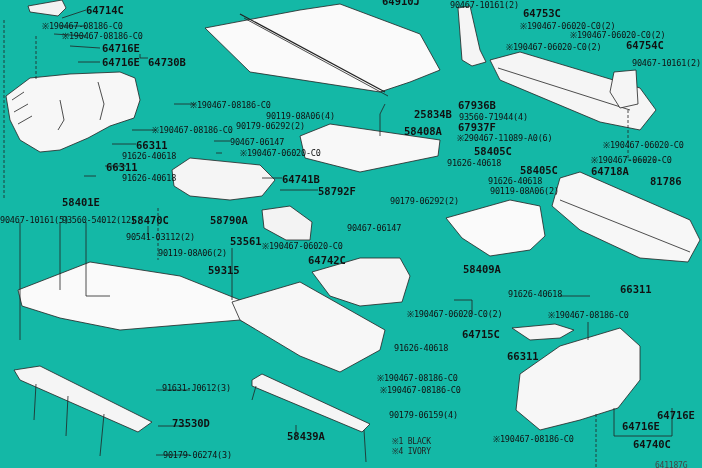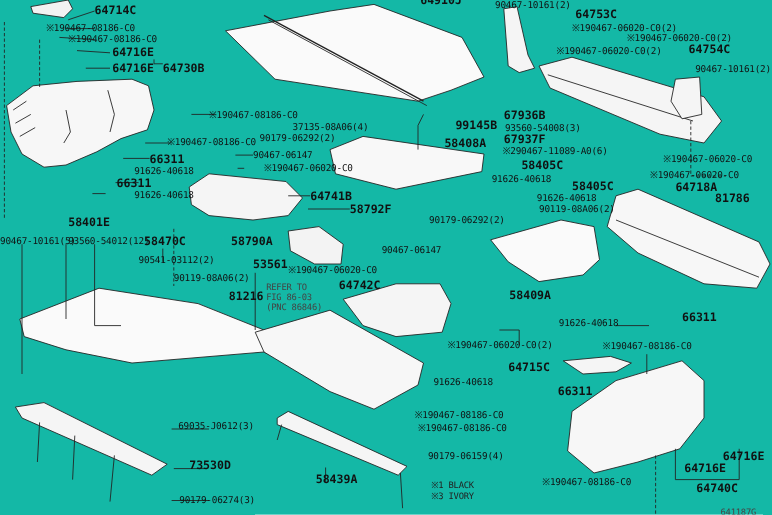--- a/index.html
+++ b/index.html
@@ -138,91 +138,86 @@
 <span class="lbl pn" style="left:102px;top:56px">64716E</span>
 <span class="lbl pn" style="left:148px;top:56px">64730B</span>
 <span class="lbl" style="left:190px;top:100px">※190467-08186-C0</span>
 <span class="lbl" style="left:152px;top:125px">※190467-08186-C0</span>
 <span class="lbl pn" style="left:136px;top:139px">66311</span>
 <span class="lbl" style="left:122px;top:151px">91626-40618</span>
 <span class="lbl pn" style="left:106px;top:161px">66311</span>
 <span class="lbl" style="left:122px;top:173px">91626-40618</span>
 
 <span class="lbl pn" style="left:382px;top:-5px">64910J</span>
-<span class="lbl" style="left:266px;top:111px">37135-08A06(4)</span>
+<span class="lbl" style="left:266px;top:111px">90119-08A06(4)</span>
 <span class="lbl" style="left:236px;top:121px">90179-06292(2)</span>
 <span class="lbl" style="left:230px;top:137px">90467-06147</span>
 <span class="lbl" style="left:240px;top:148px">※190467-06020-C0</span>
 <span class="lbl pn" style="left:282px;top:173px">64741B</span>
 <span class="lbl pn" style="left:318px;top:185px">58792F</span>
 <span class="lbl pn" style="left:404px;top:125px">58408A</span>
-<span class="lbl pn" style="left:414px;top:108px">99145B</span>
+<span class="lbl pn" style="left:414px;top:108px">25834B</span>
 <span class="lbl pn" style="left:458px;top:99px">67936B</span>
-<span class="lbl" style="left:459px;top:112px">93560-54008(3)</span>
+<span class="lbl" style="left:459px;top:112px">93560-71944(4)</span>
 <span class="lbl pn" style="left:458px;top:121px">67937F</span>
 <span class="lbl" style="left:457px;top:133px">※290467-11089-A0(6)</span>
 <span class="lbl pn" style="left:474px;top:145px">58405C</span>
 <span class="lbl" style="left:447px;top:158px">91626-40618</span>
 <span class="lbl pn" style="left:520px;top:164px">58405C</span>
 <span class="lbl" style="left:488px;top:176px">91626-40618</span>
 <span class="lbl" style="left:490px;top:186px">90119-08A06(2)</span>
 
 <span class="lbl" style="left:450px;top:0px">90467-10161(2)</span>
 <span class="lbl pn" style="left:523px;top:7px">64753C</span>
 <span class="lbl" style="left:520px;top:21px">※190467-06020-C0(2)</span>
 <span class="lbl" style="left:570px;top:30px">※190467-06020-C0(2)</span>
 <span class="lbl" style="left:506px;top:42px">※190467-06020-C0(2)</span>
 <span class="lbl pn" style="left:626px;top:39px">64754C</span>
 <span class="lbl" style="left:632px;top:58px">90467-10161(2)</span>
 <span class="lbl" style="left:603px;top:140px">※190467-06020-C0</span>
 <span class="lbl" style="left:591px;top:155px">※190467-06020-C0</span>
-<span class="lbl pn" style="left:614px;top:165px">64718A</span>
+<span class="lbl pn" style="left:591px;top:165px">64718A</span>
 <span class="lbl pn" style="left:650px;top:175px">81786</span>
 
 <span class="lbl pn" style="left:62px;top:196px">58401E</span>
 <span class="lbl" style="left:0px;top:215px">90467-10161(5)</span>
 <span class="lbl" style="left:62px;top:215px">93560-54012(12)</span>
 <span class="lbl pn" style="left:131px;top:214px">58470C</span>
 <span class="lbl" style="left:126px;top:232px">90541-03112(2)</span>
 <span class="lbl" style="left:158px;top:248px">90119-08A06(2)</span>
 <span class="lbl pn" style="left:210px;top:214px">58790A</span>
 <span class="lbl pn" style="left:230px;top:235px">53561</span>
-<span class="lbl pn" style="left:208px;top:264px">81216</span>
+<span class="lbl pn" style="left:208px;top:264px">59315</span>
 <span class="lbl" style="left:262px;top:241px">※190467-06020-C0</span>
 <span class="lbl" style="left:347px;top:223px">90467-06147</span>
 <span class="lbl pn" style="left:308px;top:254px">64742C</span>
 <span class="lbl" style="left:390px;top:196px">90179-06292(2)</span>
 <span class="lbl pn" style="left:463px;top:263px">58409A</span>
 
-<div class="lbl fig" style="left:242px;top:257px;line-height:9px">
-  <div>REFER TO</div>
-  <div>FIG 86-03</div>
-  <div>(PNC 86846)</div>
-</div>
 
 <span class="lbl" style="left:508px;top:289px">91626-40618</span>
 <span class="lbl pn" style="left:620px;top:283px">66311</span>
 <span class="lbl" style="left:548px;top:310px">※190467-08186-C0</span>
 <span class="lbl" style="left:407px;top:309px">※190467-06020-C0(2)</span>
 <span class="lbl pn" style="left:462px;top:328px">64715C</span>
 <span class="lbl" style="left:394px;top:343px">91626-40618</span>
 <span class="lbl pn" style="left:507px;top:350px">66311</span>
 <span class="lbl" style="left:377px;top:373px">※190467-08186-C0</span>
 <span class="lbl" style="left:380px;top:385px">※190467-08186-C0</span>
 <span class="lbl" style="left:389px;top:410px">90179-06159(4)</span>
 <span class="lbl" style="left:493px;top:434px">※190467-08186-C0</span>
 
-<span class="lbl" style="left:162px;top:383px">69035-J0612(3)</span>
+<span class="lbl" style="left:162px;top:383px">91631-J0612(3)</span>
 <span class="lbl pn" style="left:172px;top:417px">73530D</span>
 <span class="lbl" style="left:163px;top:450px">90179-06274(3)</span>
 <span class="lbl pn" style="left:287px;top:430px">58439A</span>
 
 <span class="lbl pn" style="left:657px;top:409px">64716E</span>
 <span class="lbl pn" style="left:622px;top:420px">64716E</span>
 <span class="lbl pn" style="left:633px;top:438px">64740C</span>
 
 <div class="lbl note" style="left:392px;top:437px;line-height:10px">
   <div>※1 BLACK</div>
-  <div>※3 IVORY</div>
+  <div>※4 IVORY</div>
 </div>
 
 <span class="lbl fig" style="left:655px;top:461px">641187G</span>
 </div>
 
 </body></html>

